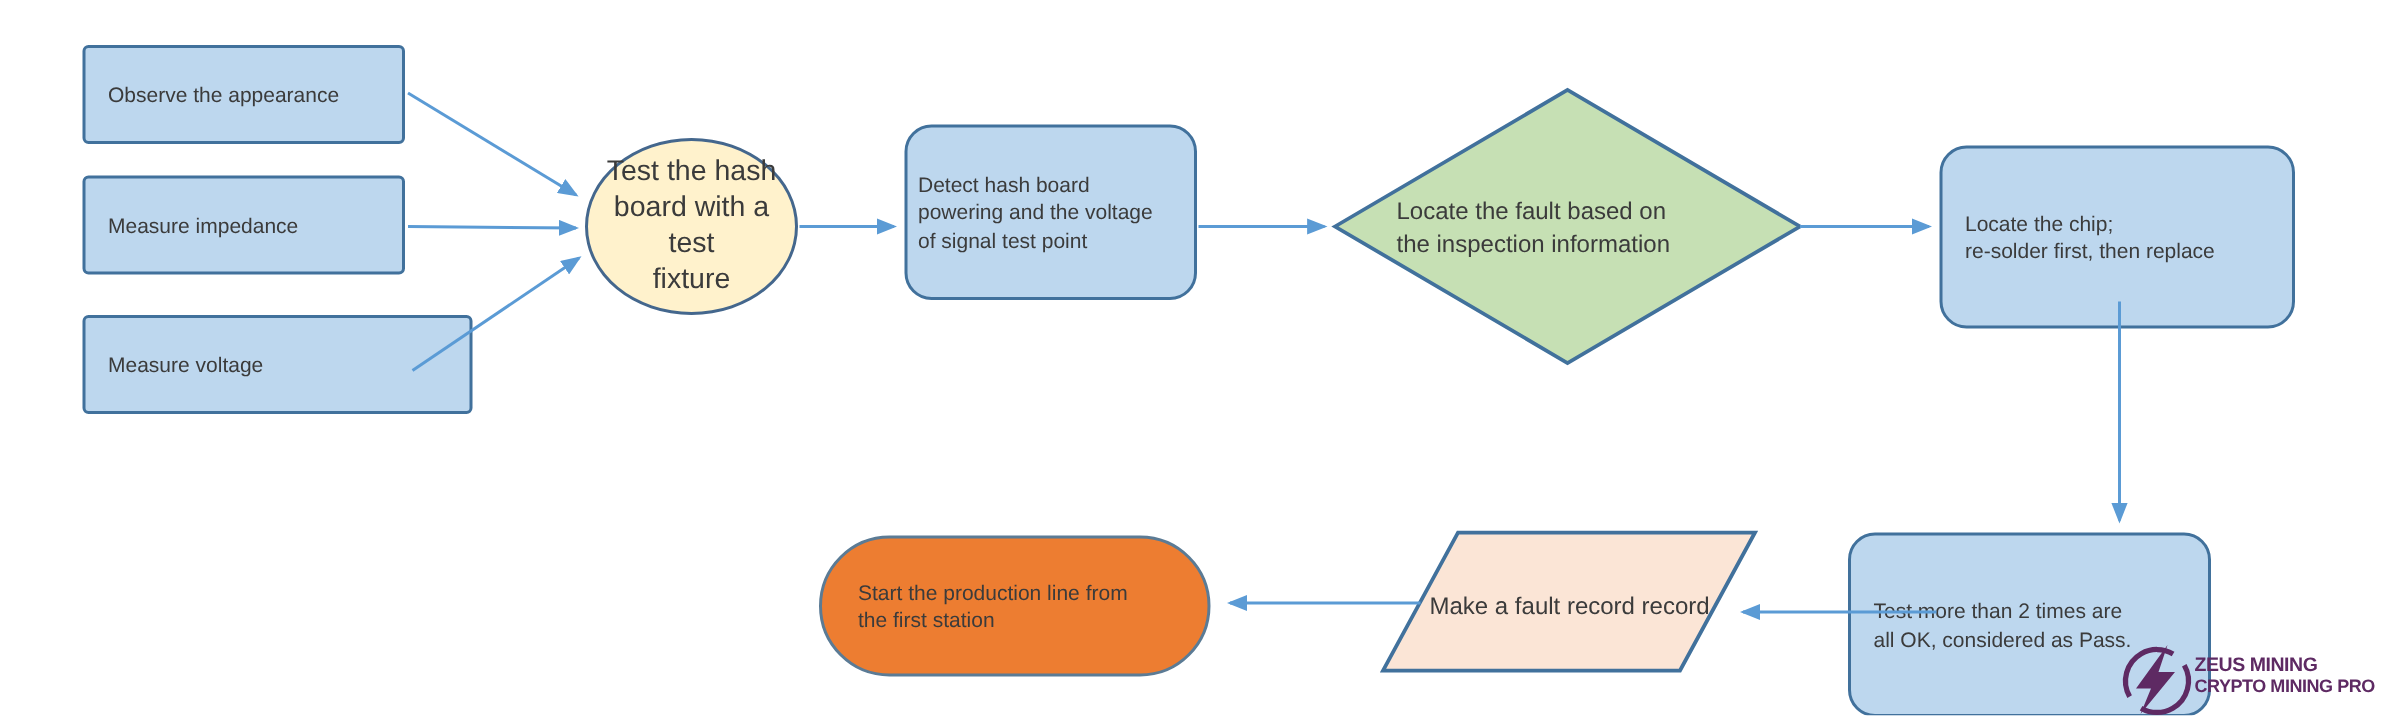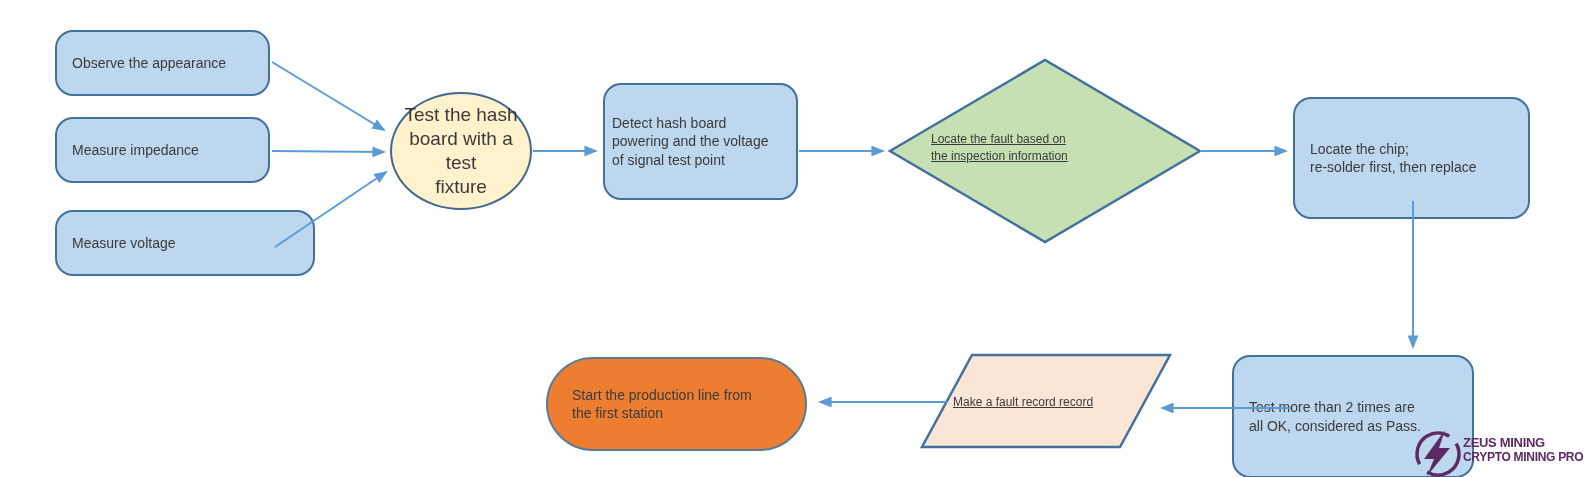--- a/index.html
+++ b/index.html
@@ -16,21 +16,21 @@
     box-sizing:border-box;
     display:flex;
     align-items:center;
     font-size:14px;
     line-height:1.3;
   }
   .label { white-space:pre-line; }
   .process {
     background:var(--box-fill,#BDD7EE);
     border:2px solid var(--box-border,#41719C);
-    border-radius:18px;
+    border-radius:4px;
     padding:0 8px 0 15px;
   }
   .big-radius { border-radius:18px; }
   .ellipse {
     background:var(--ellipse-fill,#FFF2CC);
     border:2.5px solid var(--ellipse-border,#44678D);
     border-radius:50%;
     justify-content:flex-end;
     text-align:center;
     font-size:19px;
@@ -47,24 +47,23 @@
     position:absolute; left:0; top:0;
     z-index:2;
     pointer-events:none;
   }
   .diamond-shape { fill:var(--diamond-fill,#C6E0B4); stroke:var(--diamond-border,#41719C); stroke-width:2.5; }
   .para-shape   { fill:var(--parallelogram-fill,#FBE5D6); stroke:var(--parallelogram-border,#41719C); stroke-width:2.5; }
   .arrow        { stroke:var(--arrow,#5B9BD5); stroke-width:2; fill:none; }
   .float-label {
     position:absolute;
     z-index:3;
-    font-size:12px;
+    font-size:16px;
     line-height:1.4;
     white-space:pre-line;
-    text-decoration:underline;
   }
   .logo-ring { fill:none; stroke:var(--logo,#5E2A63); stroke-width:3.5; }
   .logo-bolt { fill:var(--logo,#5E2A63); }
   .logo-text {
     position:absolute;
     z-index:4;
     font-weight:bold;
     color:var(--logo,#5E2A63);
     letter-spacing:-0.3px;
     white-space:nowrap;

